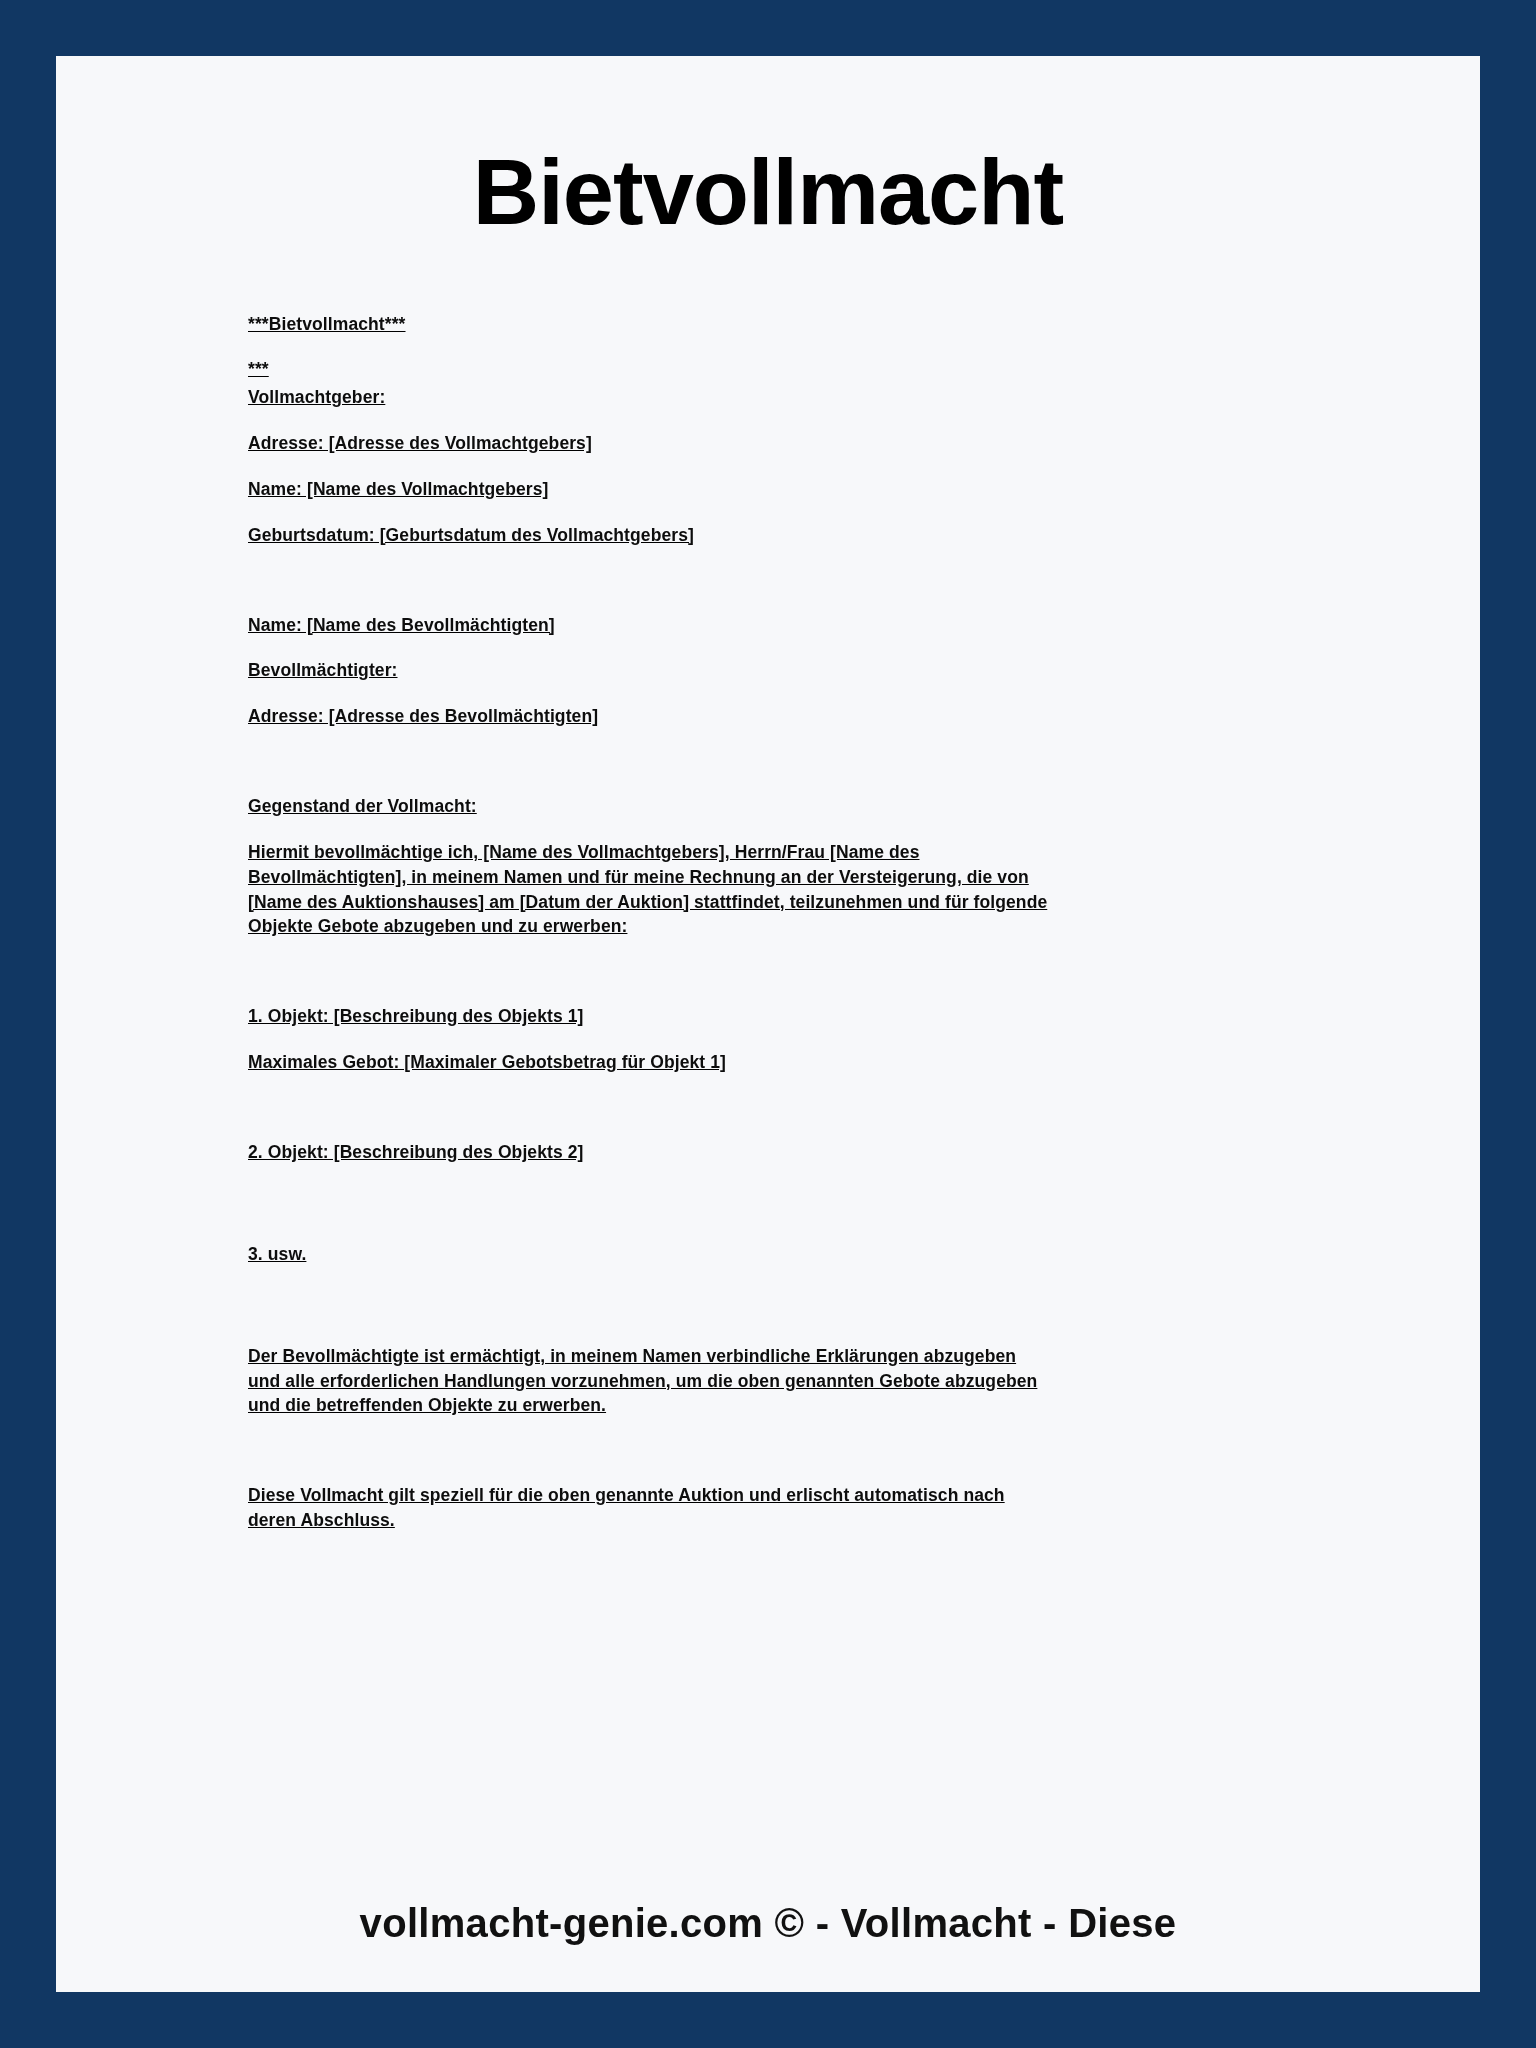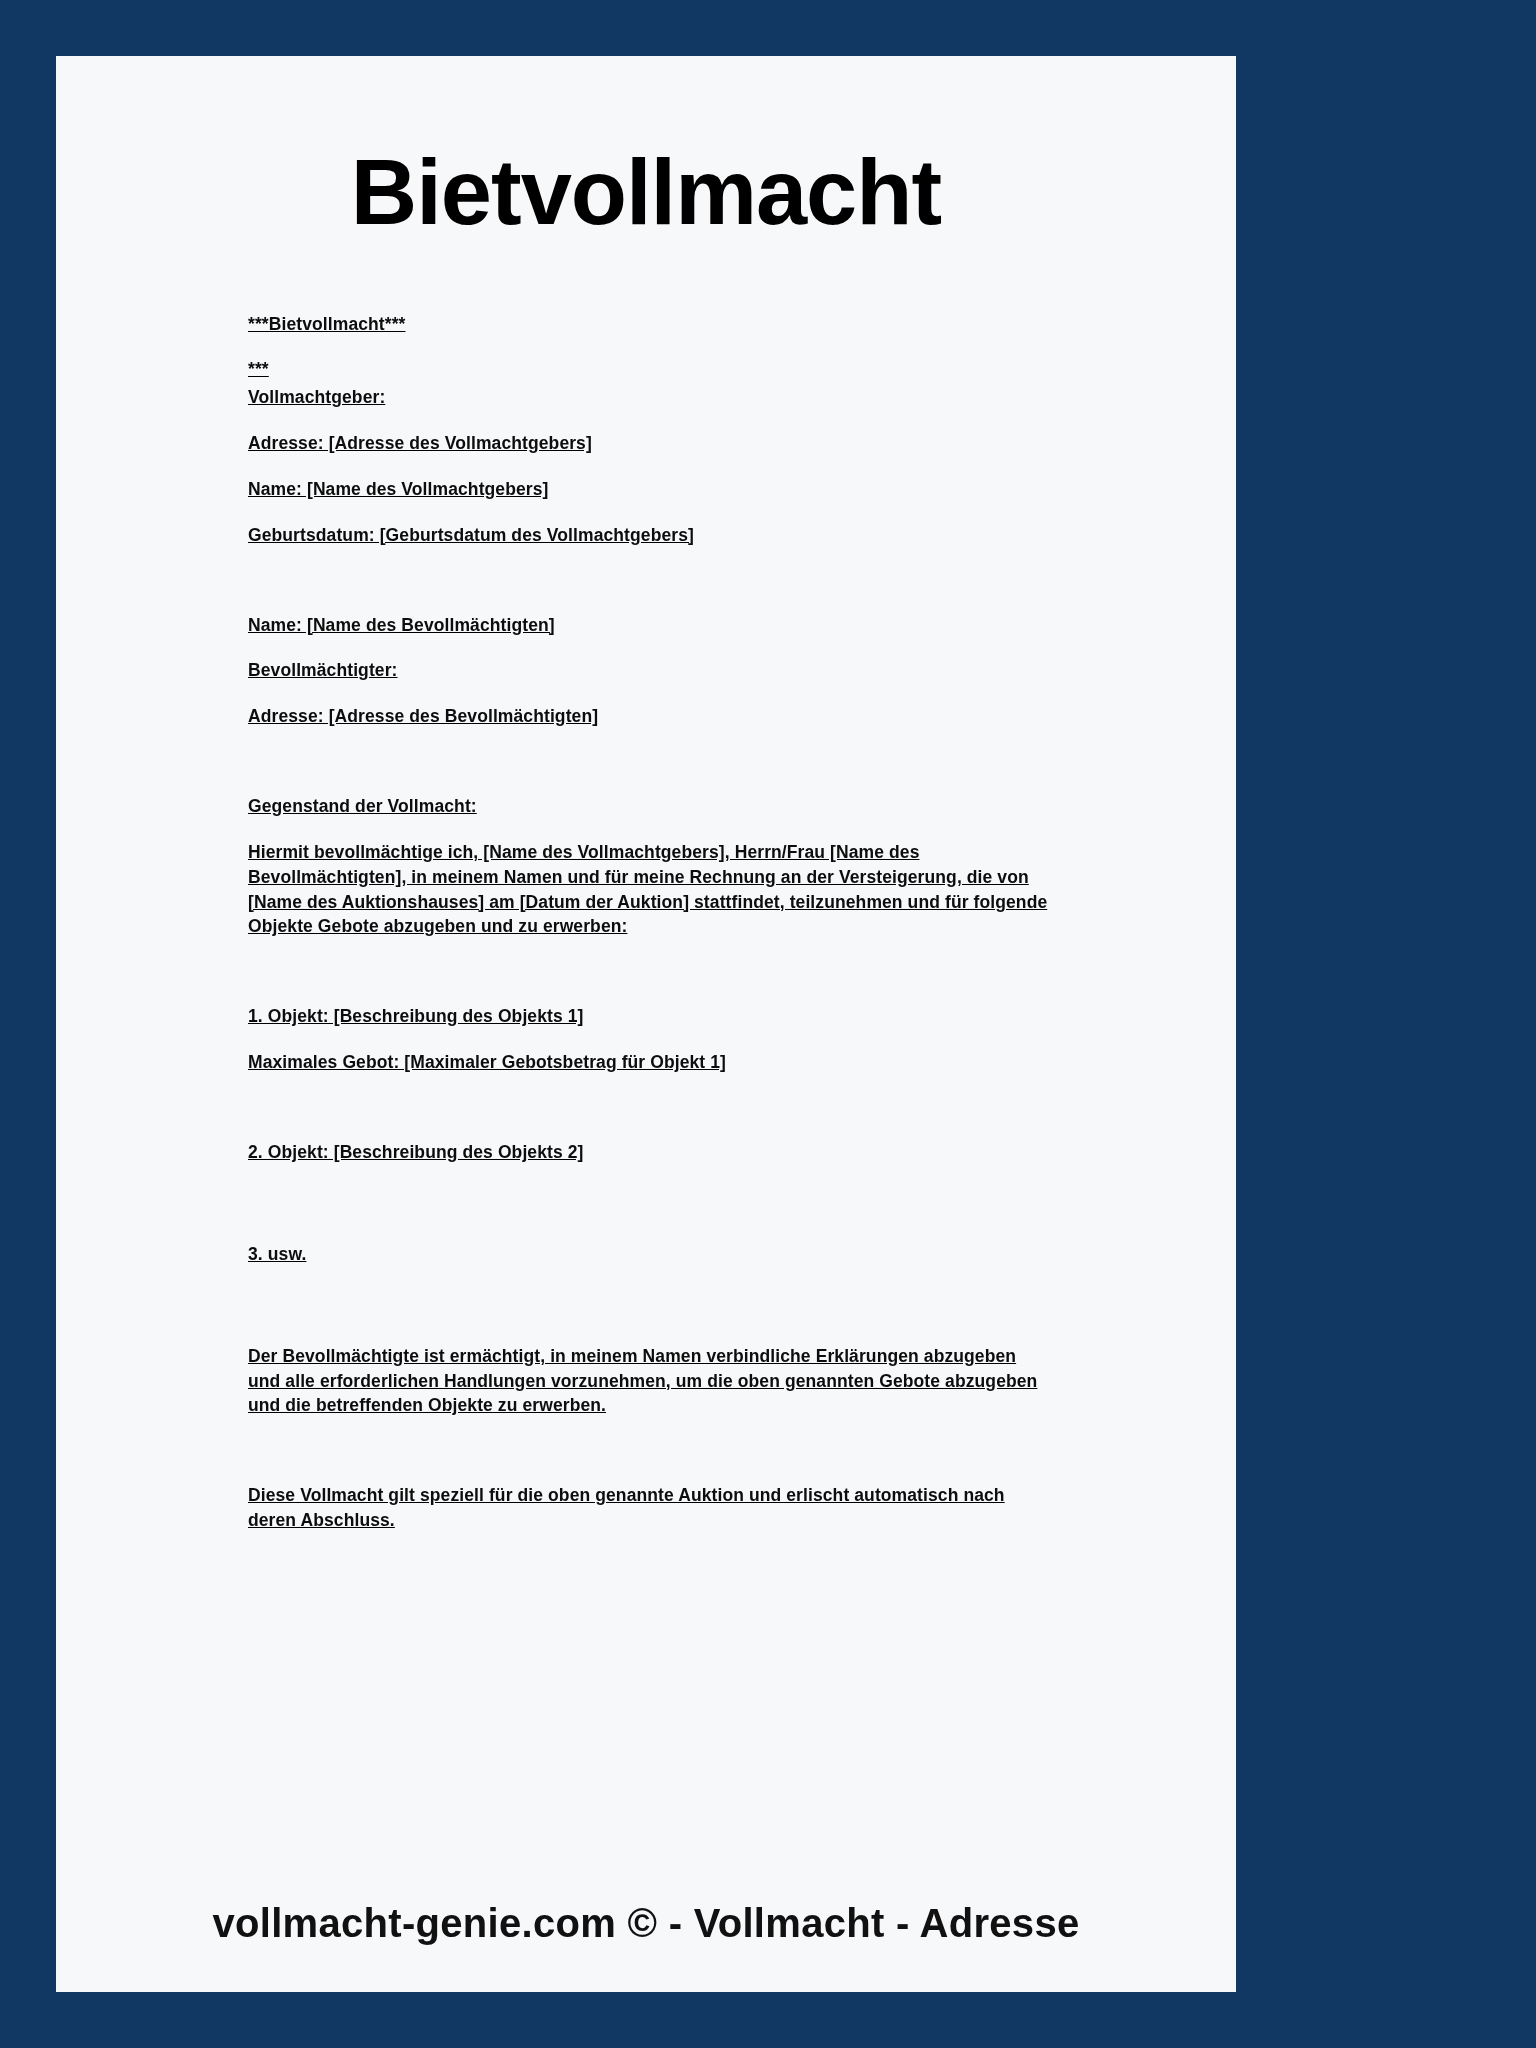--- a/index.html
+++ b/index.html
@@ -10,21 +10,21 @@
     width: 1536px;
     height: 2048px;
     background: #113763;
     font-family: "Liberation Sans", sans-serif;
     overflow: hidden;
   }
   .page-frame {
     position: absolute;
     left: 56px;
     top: 56px;
-    width: 1180px;
+    width: 1424px;
     height: 1936px;
     background: #f7f8fa;
     box-sizing: border-box;
     overflow: hidden;
   }
   .doc-title {
     text-align: center;
     font-size: 92px;
     font-weight: 700;
     color: #000000;
@@ -113,15 +113,15 @@
     <div class="spacer-lg"></div>
 
     <p class="para wide">Der Bevollmächtigte ist ermächtigt, in meinem Namen verbindliche Erklärungen abzugeben und alle erforderlichen Handlungen vorzunehmen, um die oben genannten Gebote abzugeben und die betreffenden Objekte zu erwerben.</p>
 
     <div class="spacer-md"></div>
 
     <p class="para wide">Diese Vollmacht gilt speziell für die oben genannte Auktion und erlischt automatisch nach deren Abschluss.</p>
 
   </div>
 
-  <div class="footer-brand">vollmacht-genie.com © - Vollmacht - Adresse</div>
+  <div class="footer-brand">vollmacht-genie.com © - Vollmacht - Diese</div>
 
 </div>
 
 </body></html>

